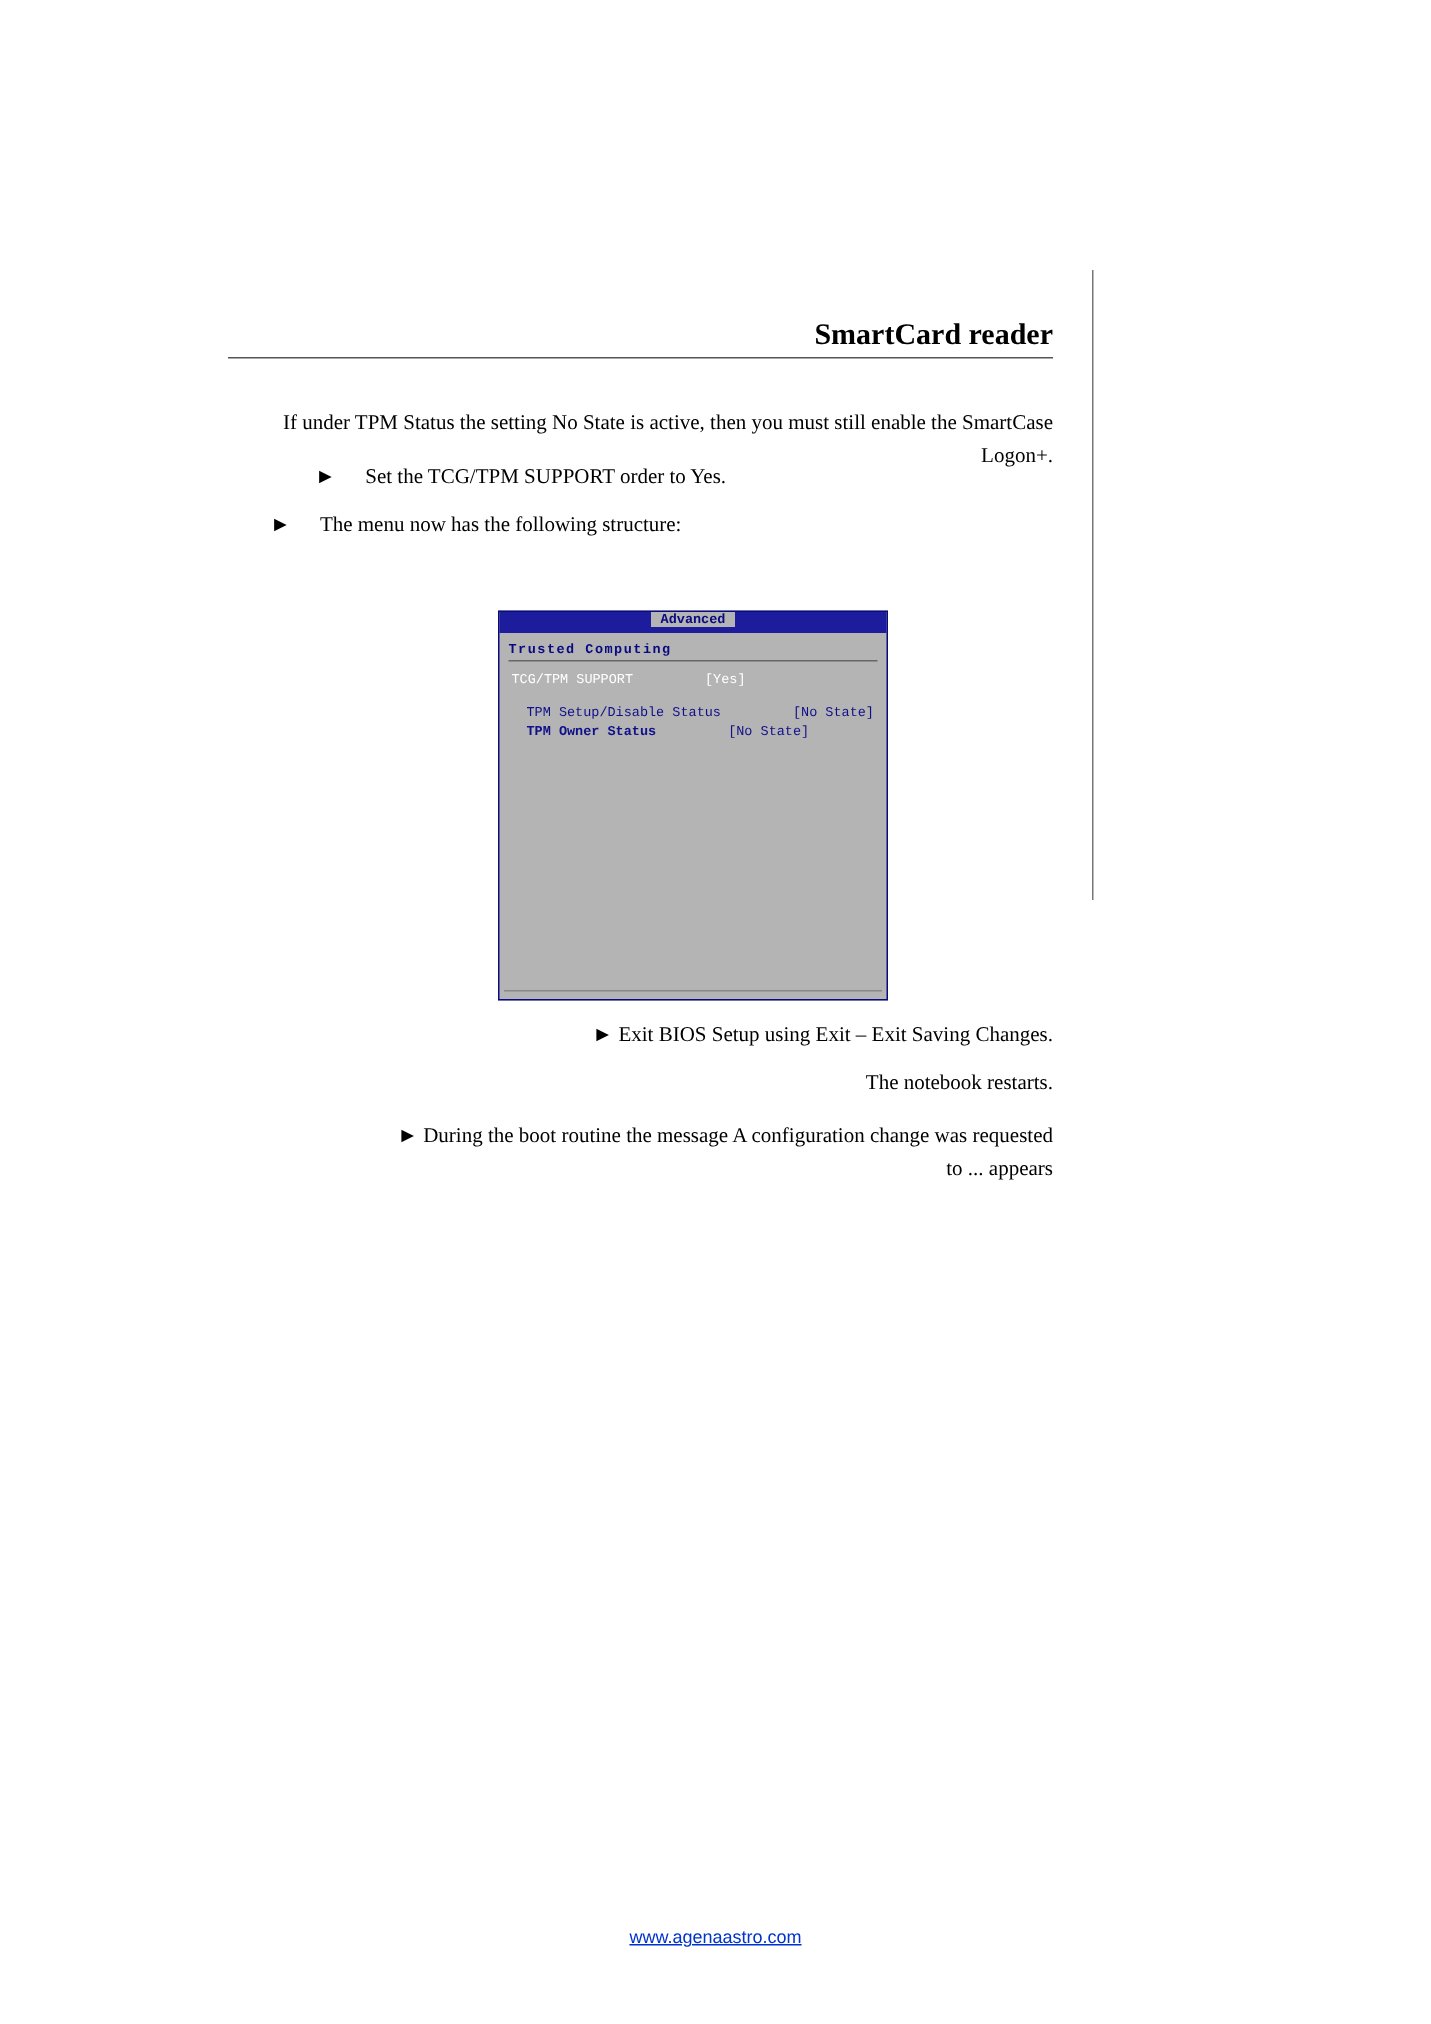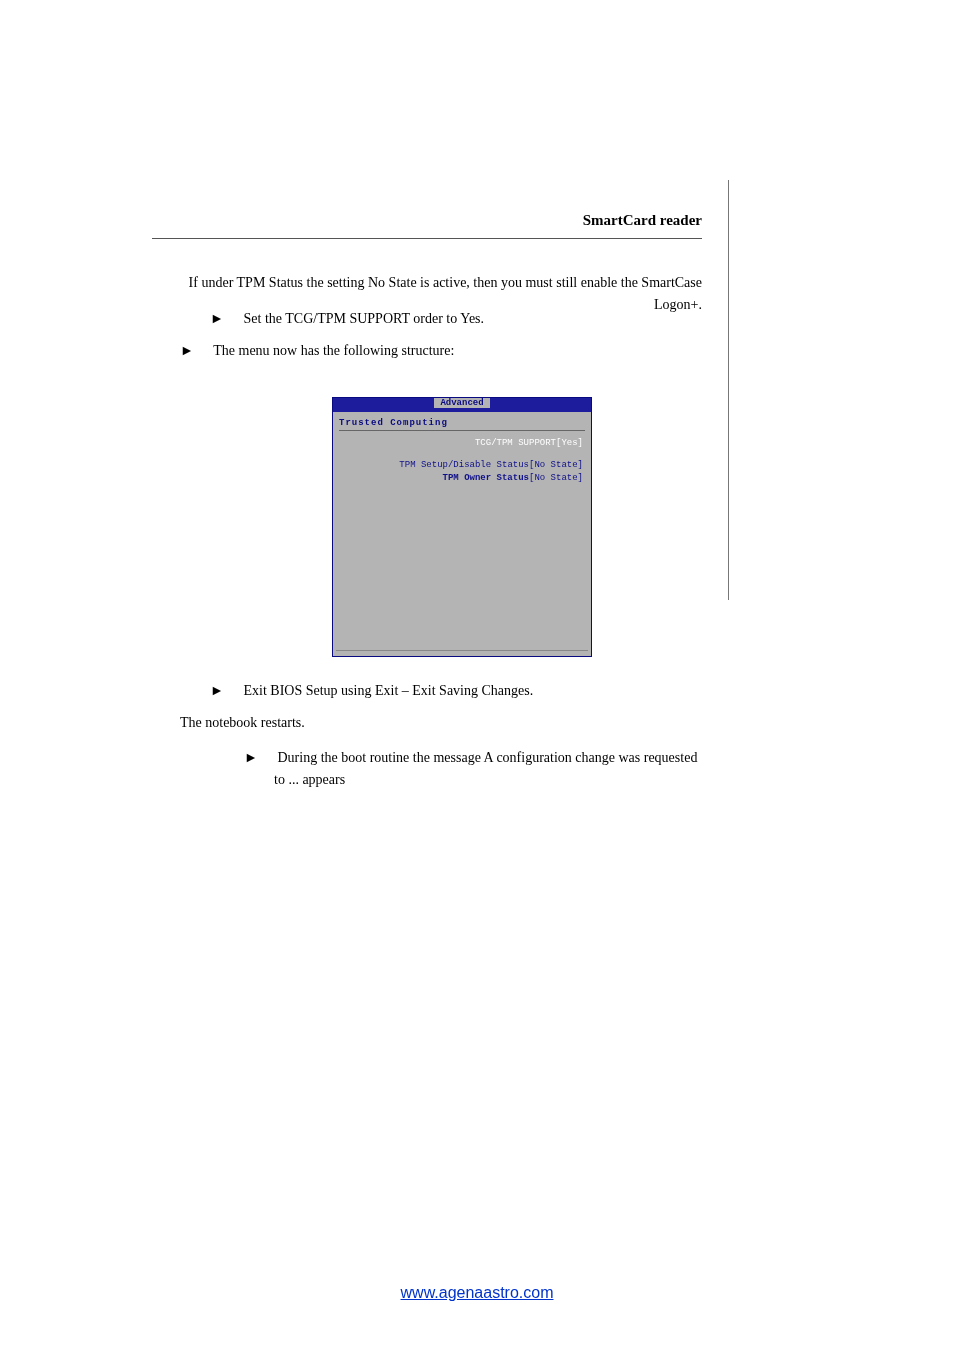--- a/index.html
+++ b/index.html
@@ -2,47 +2,47 @@
 <html><head>
 <meta charset="utf-8">
 <style>
   html,body{margin:0;padding:0;background:#fff;color:#000;
     font-family:Georgia,"Times New Roman",serif;font-size:14px;}
   .page{width:954px;min-height:1349px;margin:0 auto;position:relative;}
   .column{position:absolute;left:152px;width:550px;}
   .topline{position:absolute;left:152px;top:238px;width:550px;
     border-top:1px solid #555;}
   .header{position:absolute;left:152px;top:212px;width:550px;
-    text-align:right;font-size:15px;font-weight:bold;}
+    text-align:right;font-size:20px;font-weight:bold;}
   .rightrule{position:absolute;left:728px;top:180px;height:420px;
     border-left:1px solid #777;}
   .para{line-height:1.55;margin:0 0 12px 0;}
   .step-block{margin-left:58px;}
   .step{margin:0 0 10px 0;line-height:1.55;text-indent:-30px;padding-left:30px;}
   .arrow{display:inline-block;width:30px;text-indent:0;}
   .sub-step{margin-left:92px;text-indent:-30px;padding-left:30px;line-height:1.55;margin-bottom:6px;}
   .emdash-step{margin-left:150px;text-indent:-22px;padding-left:22px;line-height:1.55;}
 
   
-  .bios{position:absolute;left:332px;top:397px;width:258px;height:258px;
+  .bios{position:absolute;left:332px;top:407px;width:258px;height:258px;
     background:#b4b4b4;border:1px solid #0a0a80;
     font-family:"Courier New",monospace;font-size:9px;color:#10108a;}
   .bios .titlebar{background:#1c1c9c;height:14px;text-align:center;}
   .bios .titlebar span{background:#b4b4b4;color:#0a0a80;padding:0 6px;
     display:inline-block;font-weight:bold;}
   .bios .hdr{color:#0a0a80;font-weight:bold;letter-spacing:1px;
     padding:6px 6px 2px 6px;}
   .bios .rule{border-bottom:1px solid #666;margin:0 6px 6px 6px;}
-  .bios .row{display:flex;justify-content:flex-end;padding:0 8px;line-height:1.5;}
+  .bios .row{display:flex;justify-content:flex-start;padding:0 8px;line-height:1.5;gap:48px;}
   .bios .sel{color:#fff;}
   .bios .edge{position:absolute;left:3px;right:3px;bottom:3px;height:2px;
     border-top:1px solid #888;}
 
   .footer-link{position:absolute;left:0;width:954px;top:1284px;
-    text-align:center;font-family:Arial,sans-serif;font-size:16px;}
+    text-align:center;font-family:Arial,sans-serif;font-size:12px;}
   .footer-link a{color:#0033cc;text-decoration:underline;}
 </style>
 </head>
 <body>
 <div class="page">
 
 <div class="header">SmartCard reader</div>
 <div class="topline"></div>
 <div class="rightrule"></div>
 
@@ -78,21 +78,21 @@
     <span style="padding-left:10px;">TPM Setup/Disable Status</span>
     <span>[No State]</span>
   </div>
   <div class="row">
     <span style="padding-left:10px;font-weight:bold;">TPM Owner Status</span>
     <span>[No State]</span>
   </div>
   <div class="edge"></div>
 </div>
 
-<div class="column" style="top:680px;">
+<div class="column" style="top:680px;text-align:right;">
   <div class="step-block">
     <p class="step">
       <span class="arrow">►</span>
       <span>Exit BIOS Setup using Exit – Exit Saving Changes.</span>
     </p>
   </div>
   <p class="para" style="margin-left:28px;">The notebook restarts.</p>
 
 
   <p class="sub-step">

